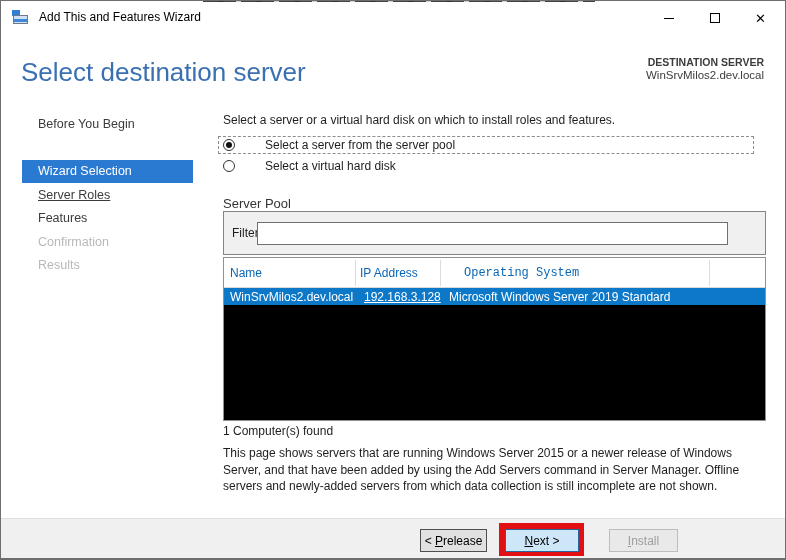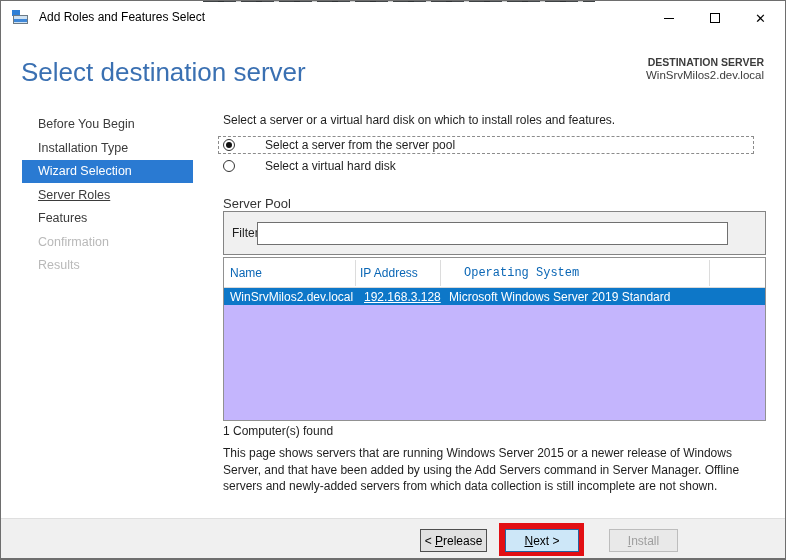--- a/index.html
+++ b/index.html
@@ -46,21 +46,21 @@
                 display:inline-flex;align-items:center;justify-content:center;margin-right:6px;flex:none;}
   .radio-circle .dot{width:6px;height:6px;border-radius:50%;background:#111;}
   .radio-label{font-size:12px;color:#1e1e1e;white-space:nowrap;margin-left:24px;}
 
   #server-pool-label{left:222px;top:195px;font-size:13px;color:#333;}
   #filter-panel{left:222px;top:210px;width:543px;height:44px;background:#f0f0f0;border:1px solid #848484;}
   #filter-label{left:8px;top:14px;font-size:12px;color:#1e1e1e;}
   #filter-input{left:33px;top:10px;width:471px;height:23px;border:1px solid #707070;background:#fff;
                 font-size:12px;padding:0 4px;outline:none;}
 
-  #server-table{left:222px;top:256px;width:543px;height:164px;background:#c4b5fd;border:1px solid #919191;}
+  #server-table{left:222px;top:256px;width:543px;height:164px;background:#000000;border:1px solid #919191;}
   #table-header{position:absolute;left:0;top:0;width:100%;height:30px;border-bottom:1px solid #d9d9d9;background:#fff;}
   .col-sep{position:absolute;top:2px;width:1px;height:26px;background:#dcdcdc;}
   .hdr{position:absolute;top:8px;font-size:12px;color:#0a66b5;white-space:nowrap;}
   #row-selected{position:absolute;left:0;top:30px;width:100%;height:17px;background:#0d77c8;color:#fff;cursor:pointer;}
   .cell{position:absolute;top:2px;font-size:12px;white-space:nowrap;}
 
   #found-count{left:222px;top:423px;font-size:12px;color:#1e1e1e;}
   #description{left:222px;top:444px;width:549px;font-size:12px;line-height:16.5px;color:#1e1e1e;}
 
   
@@ -80,38 +80,37 @@
 <div id="root">
 
   <div id="top-sliver" class="abs"></div>
 
   <div id="titlebar" class="abs">
     <div id="app-icon" class="abs">
       <span class="lid"></span>
         <span class="box"></span>
         <span class="band"></span>
     </div>
-    <div id="window-title" class="abs">Add Roles and Features Select</div>
+    <div id="window-title" class="abs">Add This and Features Wizard</div>
     <div id="btn-min" class="abs win-btn">
       <span class="bar"></span>
     </div>
     <div id="btn-max" class="abs win-btn">
       <span class="boxg"></span>
     </div>
     <div id="btn-close" class="abs win-btn">
       <span class="x">✕</span>
     </div>
   </div>
 
   <div id="page-title" class="abs">Select destination server</div>
   <div id="dest-label" class="abs">DESTINATION SERVER</div>
   <div id="dest-server" class="abs">WinSrvMilos2.dev.local</div>
 
   <div class="abs nav-item" style="top:112px;">Before You Begin</div>
-  <div class="abs nav-item" style="top:135.5px;">Installation Type</div>
   <div class="abs nav-item selected" style="top:159px;">Wizard Selection</div>
   <div class="abs nav-item" style="top:182.5px;text-decoration:underline;">Server Roles</div>
   <div class="abs nav-item" style="top:206px;">Features</div>
   <div class="abs nav-item disabled" style="top:229.5px;">Confirmation</div>
   <div class="abs nav-item disabled" style="top:253px;">Results</div>
 
   <div id="intro" class="abs">Select a server or a virtual hard disk on which to install roles and features.</div>
 
   <div id="radio1-focus" class="abs"></div>
   <div id="radio-row-1" class="abs radio-row">

